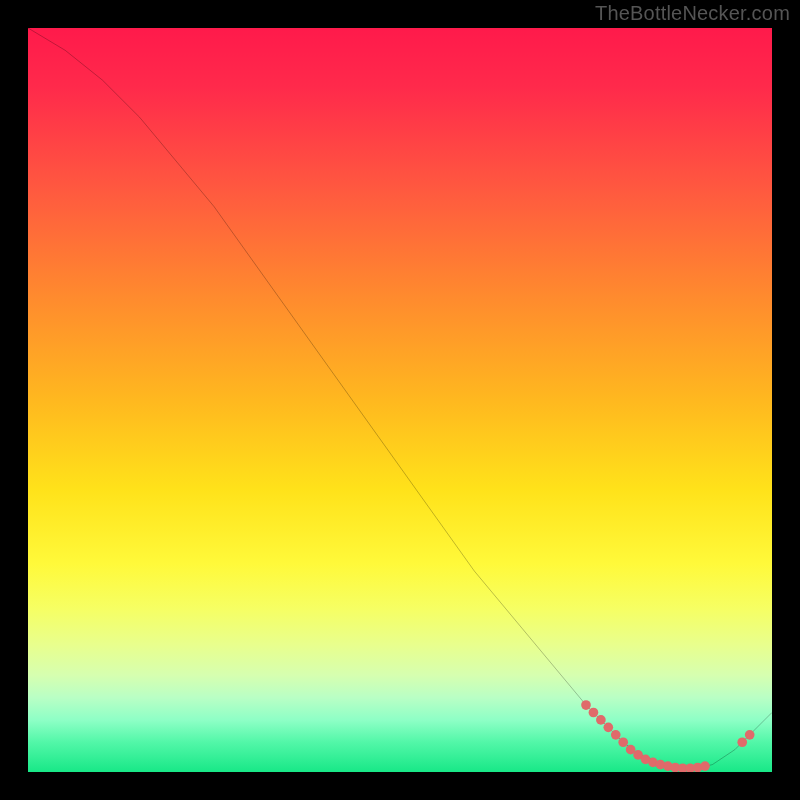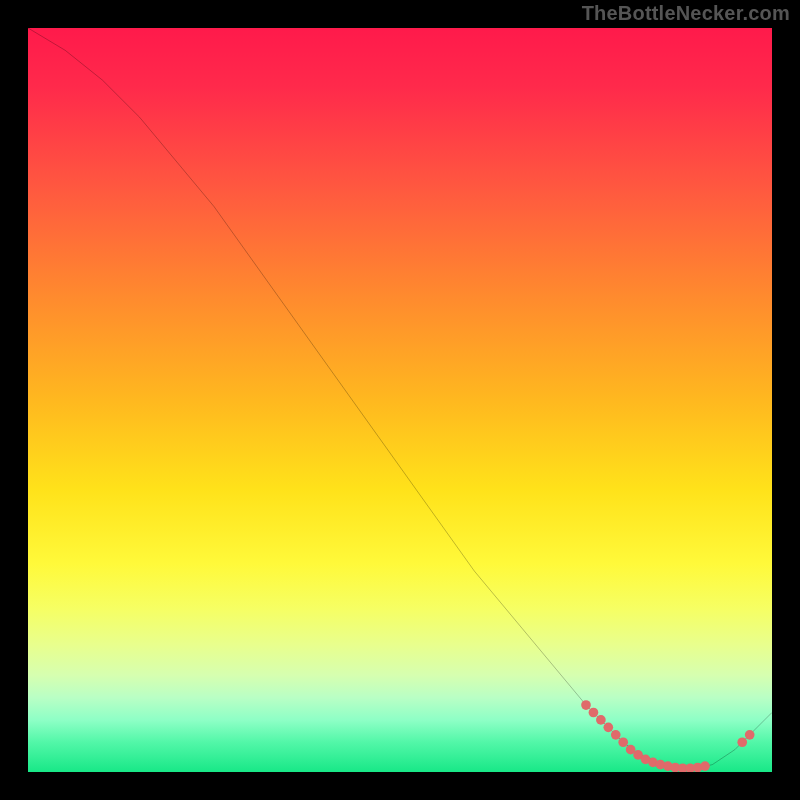--- a/index.html
+++ b/index.html
@@ -16,21 +16,21 @@
     width: 800px;
     height: 800px;
     background: #000;
   }
   .watermark {
     position: absolute;
     top: 2px;
     right: 10px;
     color: #555;
     font-size: 20px;
-    font-weight: 700;
+    font-weight: 400;
     letter-spacing: 0.2px;
     z-index: 10;
   }
   .plot-area {
     position: absolute;
     left: 28px;
     top: 28px;
     width: 744px;
     height: 744px;
     background: linear-gradient(

